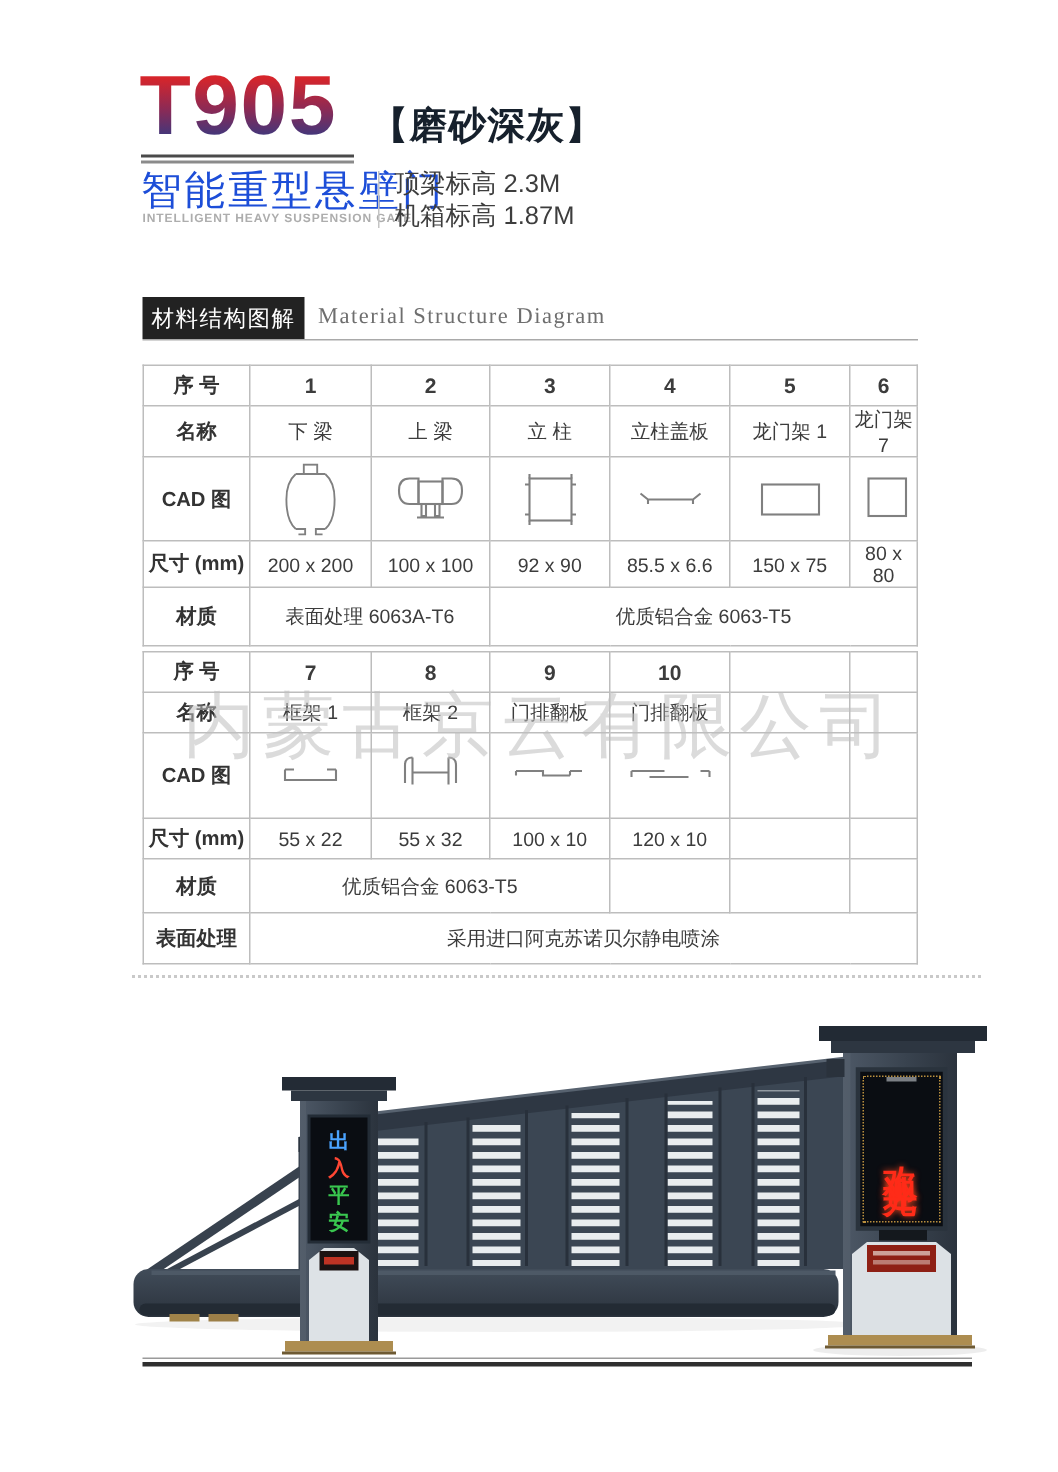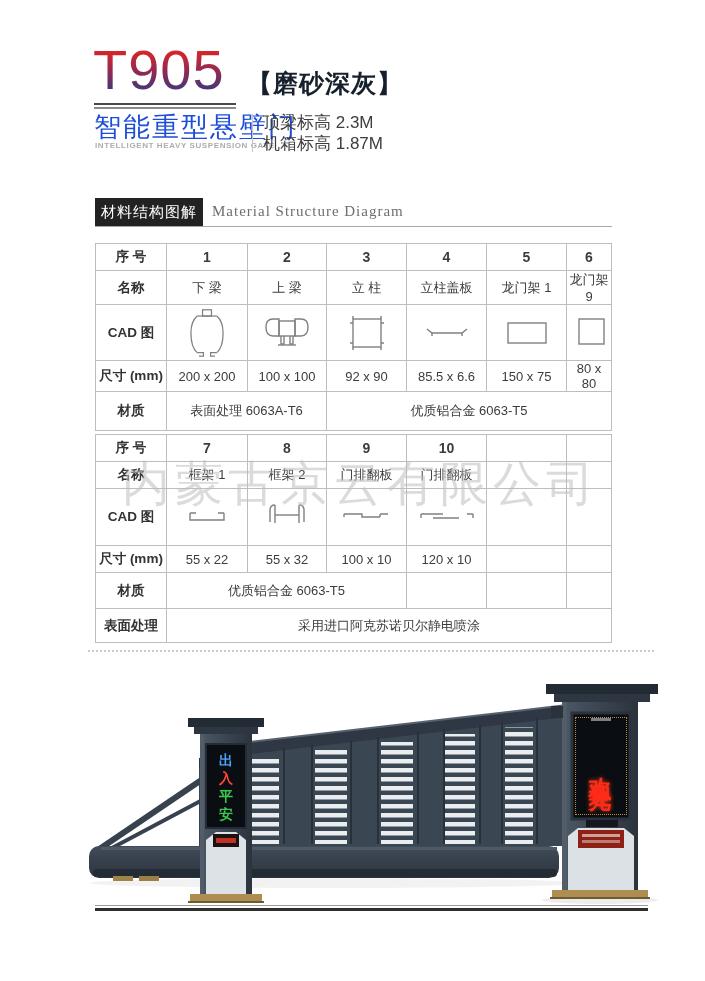--- a/index.html
+++ b/index.html
@@ -4,21 +4,21 @@
 <style>
   html,body{margin:0;padding:0;background:#fff;}
   .page{
     position:relative;width:705px;height:981px;background:#ffffff;overflow:hidden;
     font-family:"Liberation Sans","DejaVu Sans",sans-serif;color:#3c3c3c;
   }
   .abs{position:absolute;}
 
   
   .model{
-    left:93px;top:42px;font-size:56px;font-weight:400;letter-spacing:1px;line-height:1;
+    left:93px;top:42px;font-size:56px;font-weight:700;letter-spacing:1px;line-height:1;
     background:linear-gradient(180deg,#d6252b 18%,#8c2a55 55%,#2e3a85 95%);
     -webkit-background-clip:text;background-clip:text;color:transparent;
   }
   .model-underline{left:94px;top:103px;width:142px;height:2px;border-top:2px solid #4a4a4a;border-bottom:2px solid #8b8b8b;}
   .finish{left:247px;top:67px;font-size:25px;font-weight:700;color:#16202c;letter-spacing:1px;font-family:Liberation Mono, monospace;}
   .prod-cn{left:94px;top:109px;font-size:27px;color:#1d4ed8;letter-spacing:2px;}
   .prod-en{left:95px;top:141px;font-size:8px;font-weight:700;color:#adadad;letter-spacing:0.6px;}
   .spec-divider{left:252px;top:114px;width:0;height:38px;border-left:1px solid #c4c4c4;}
   .spec1{left:263px;top:111px;font-size:17px;color:#3d3d3d;}
   .spec2{left:263px;top:132px;font-size:17px;color:#3d3d3d;}
@@ -109,21 +109,21 @@
       <td class="num">5</td>
       <td class="num">6</td>
     </tr>
     <tr style="height:27px">
       <td class="lbl">名称</td>
       <td>下 梁</td>
       <td>上 梁</td>
       <td>立 柱</td>
       <td>立柱盖板</td>
       <td>龙门架 1</td>
-      <td>龙门架 9</td>
+      <td>龙门架 7</td>
     </tr>
     <tr style="height:56px">
       <td class="lbl">CAD 图</td>
       <td class="cad">
         <svg width="48" height="50" viewBox="0 0 48 56" fill="none" stroke="#808080" stroke-width="1.4">
           <rect x="19" y="2" width="10" height="7"></rect>
               <path d="M13 9 H35"></path>
           <path d="M13 9 Q6 15 6 28 Q6 44 13 50"></path>
               <path d="M35 9 Q42 15 42 28 Q42 44 35 50"></path>
           <path d="M13 50 h7 v4 h-5"></path>

